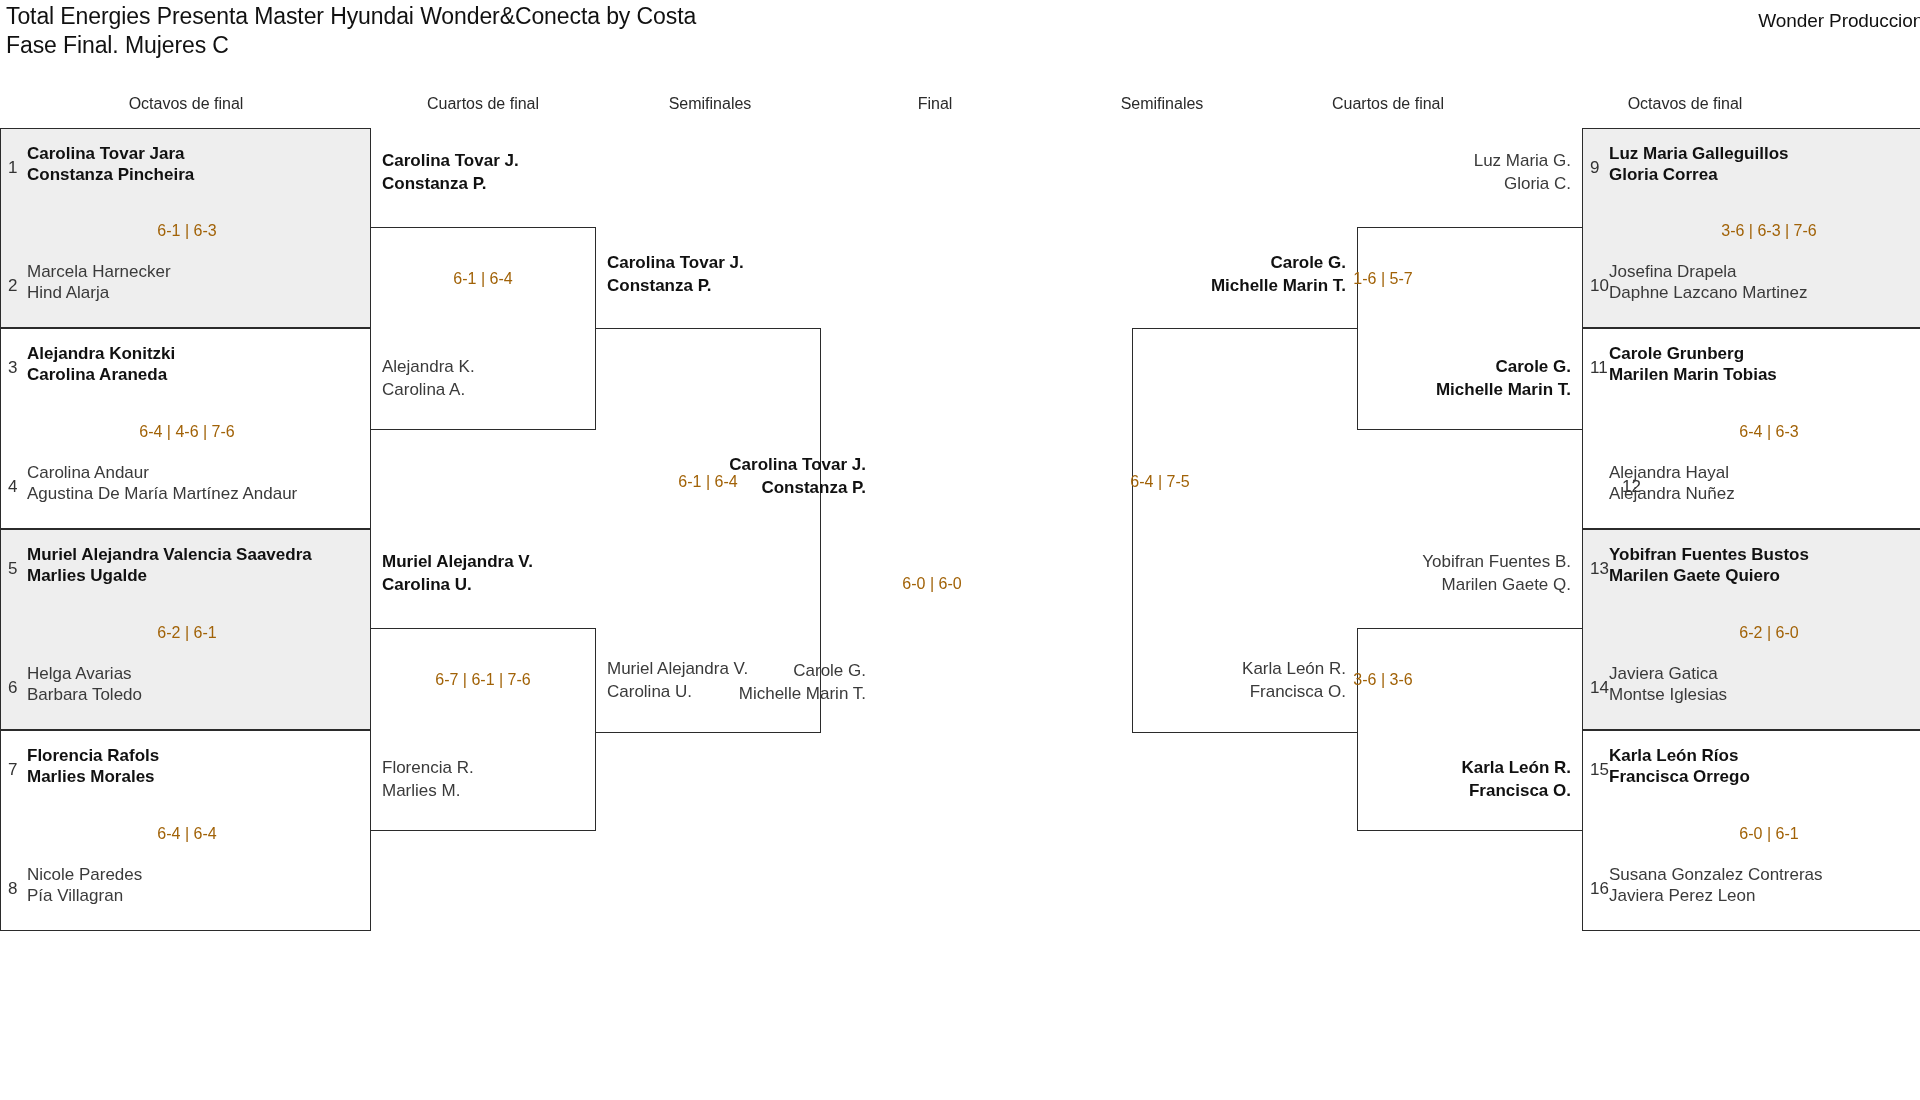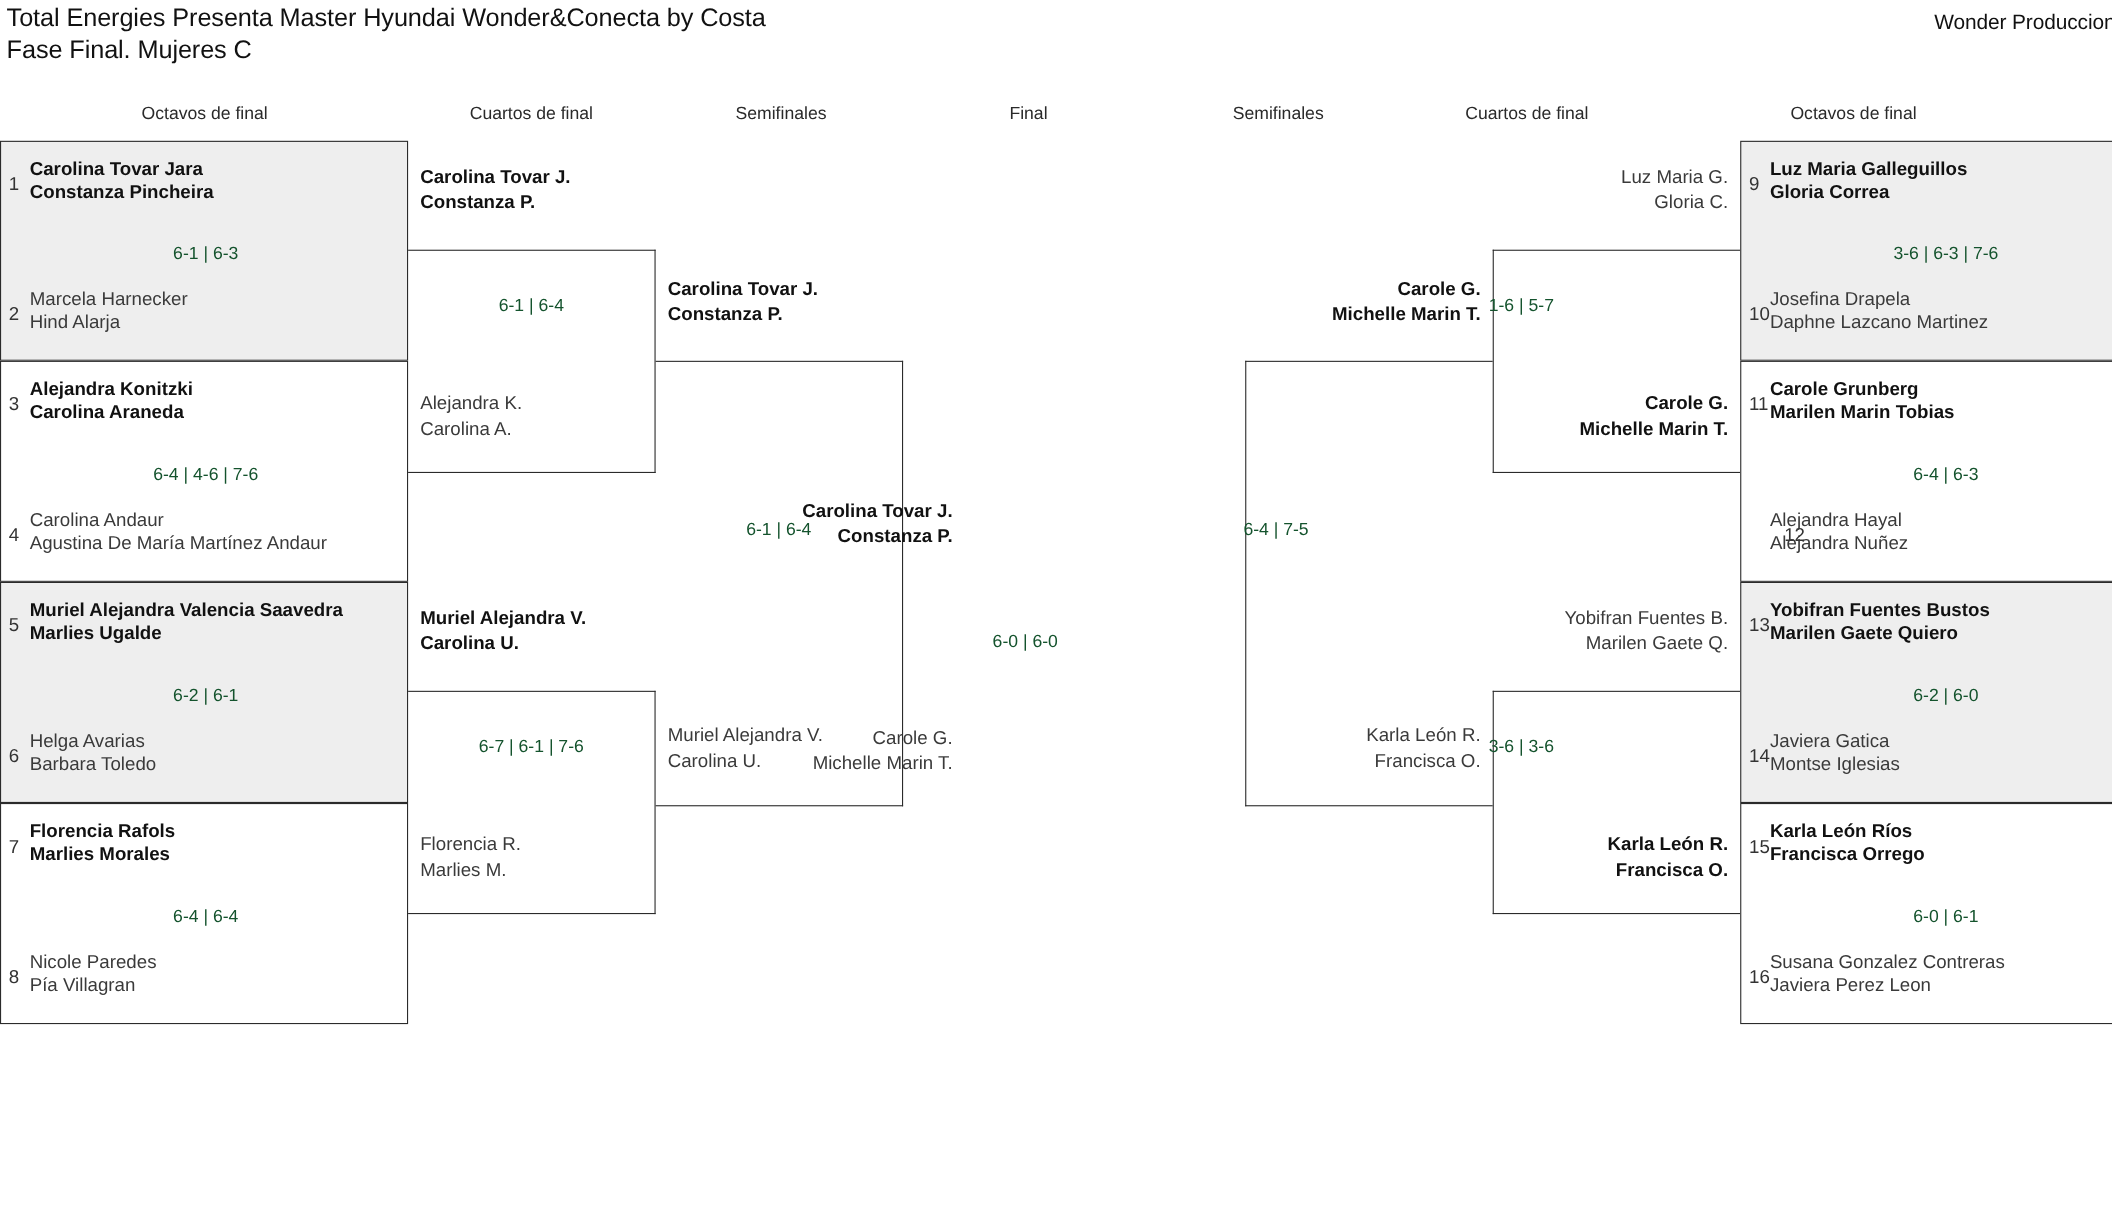--- a/index.html
+++ b/index.html
@@ -41,21 +41,21 @@
   .seed.l{left:7px;}
 
   .names{
     position:absolute;font-size:17px;line-height:21.5px;white-space:nowrap;
   }
   .names.win{font-weight:700;color:#111;}
   .names.lose{font-weight:400;color:#3a3a3a;}
   .names.lal{left:26px;text-align:left;}
 
   .score{
-    position:absolute;font-size:16px;color:#14532d;white-space:nowrap;
+    position:absolute;font-size:16px;color:#a16207;white-space:nowrap;
     text-align:left;transform:translateX(-50%);
   }
 
   
   .conn{
     position:absolute;box-sizing:border-box;background:transparent;
   }
   .conn.left-open{border:1px solid #2b2b2b;border-left:none;}
   .conn.right-open{border:1px solid #2b2b2b;border-right:none;}
 

